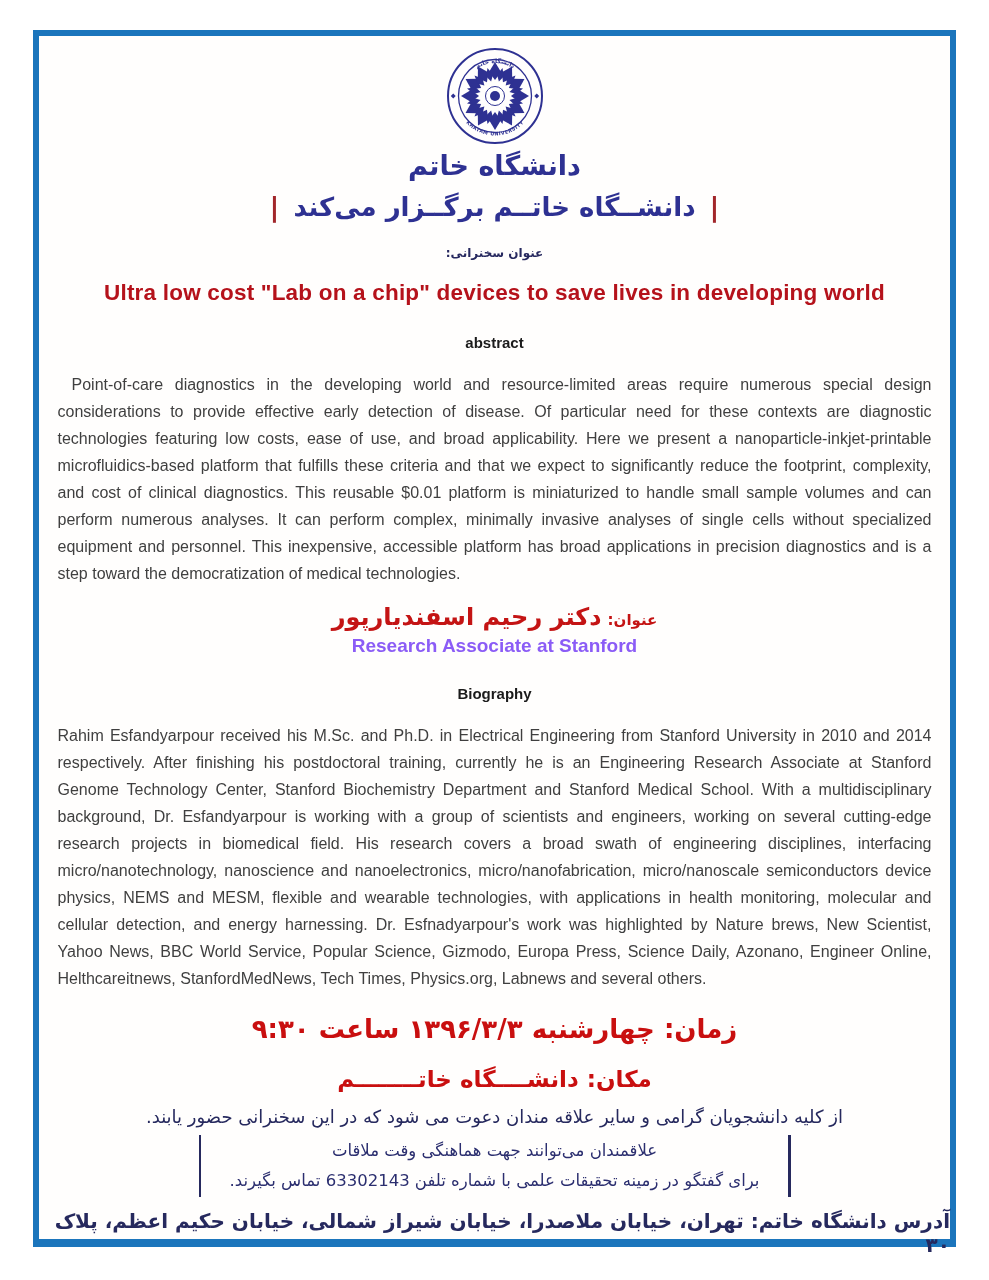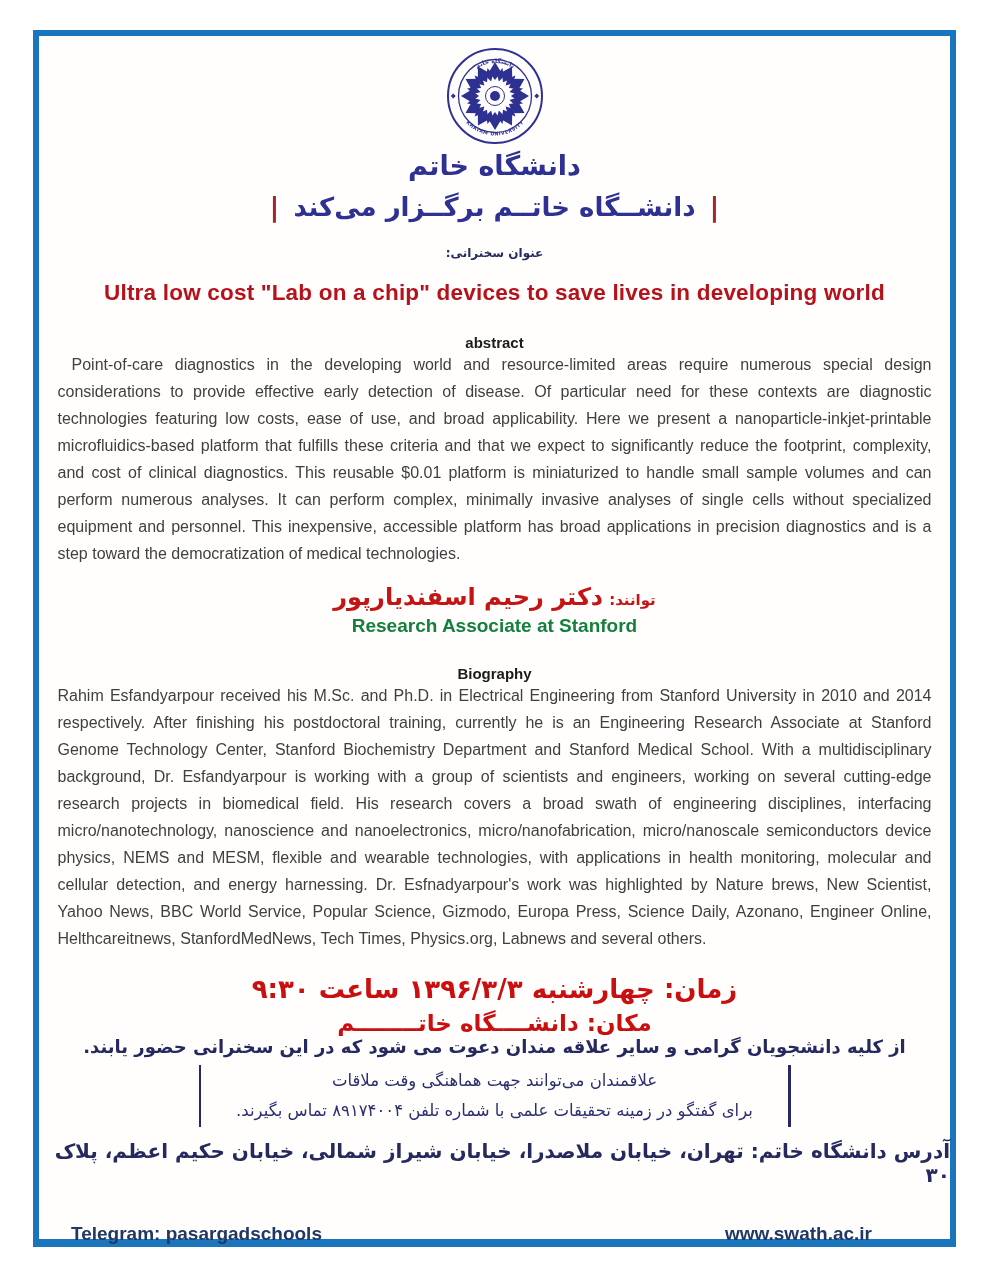--- a/index.html
+++ b/index.html
@@ -35,34 +35,34 @@
   .lecture-label{margin-top:24px;font-size:12px;font-weight:bold;color:#27295f;}
 
   .title-en{
     margin-top:20px;font-size:22.5px;font-weight:bold;color:#b5121b;
     letter-spacing:.2px;white-space:nowrap;
   }
 
   .mini-heading{margin-top:28px;font-size:15px;font-weight:bold;color:#1b1b1b;}
 
   .para{
-    width:874px;margin-top:0;font-size:16px;line-height:27px;color:#3f3f3f;
+    width:874px;margin-top:20px;font-size:16px;line-height:27px;color:#3f3f3f;
     text-align:justify;text-justify:inter-word;
   }
   .para.indent{text-indent:14px;}
 
   .speaker-line{margin-top:16px;display:flex;align-items:baseline;gap:6px;}
   .speaker-label{font-size:15px;font-weight:bold;color:#c41414;}
   .speaker-name{font-size:24px;font-weight:bold;color:#c41414;}
-  .speaker-role{margin-top:4px;font-size:19px;font-weight:bold;color:#15803d;}
+  .speaker-role{margin-top:4px;font-size:19px;font-weight:bold;color:#8b5cf6;}
 
   .time-line{margin-top:22px;font-size:26px;font-weight:bold;color:#c90f0f;}
-  .place-line{margin-top:6px;font-size:23px;font-weight:bold;color:#c90f0f;}
+  .place-line{margin-top:22px;font-size:23px;font-weight:bold;color:#c90f0f;}
 
-  .invite-line{font-size:18px;font-weight:bold;color:#26295e;}
+  .invite-line{margin-top:14px;font-size:18px;font-weight:normal;color:#26295e;}
 
   .meeting-block{
     margin-top:8px;display:flex;align-items:center;justify-content:center;gap:16px;
   }
   .meeting-bar{width:2.5px;height:62px;background:#26295e;}
   .meeting-text{
     width:555px;text-align:center;font-size:16.5px;color:#2b2e6f;
     font-weight:500;line-height:30px;
   }
 
@@ -141,39 +141,39 @@
 
   <div class="lecture-label fa">عنوان سخنرانی:</div>
 
   <div class="title-en en">Ultra low cost "Lab on a chip" devices to save lives in developing world</div>
 
   <div class="mini-heading en">abstract</div>
 
   <div class="para indent en">Point-of-care diagnostics in the developing world and resource-limited areas require numerous special design considerations to provide effective early detection of disease. Of particular need for these contexts are diagnostic technologies featuring low costs, ease of use, and broad applicability. Here we present a nanoparticle-inkjet-printable microfluidics-based platform that fulfills these criteria and that we expect to significantly reduce the footprint, complexity, and cost of clinical diagnostics. This reusable $0.01 platform is miniaturized to handle small sample volumes and can perform numerous analyses. It can perform complex, minimally invasive analyses of single cells without specialized equipment and personnel. This inexpensive, accessible platform has broad applications in precision diagnostics and is a step toward the democratization of medical technologies.</div>
 
   <div class="speaker-line fa">
-    <span class="speaker-label">توانند:</span>
+    <span class="speaker-label">عنوان:</span>
     <span class="speaker-name">دکتر رحیم اسفندیارپور</span>
   </div>
   <div class="speaker-role en">Research Associate at Stanford</div>
 
   <div class="mini-heading en">Biography</div>
 
   <div class="para en">Rahim Esfandyarpour received his M.Sc. and Ph.D. in Electrical Engineering from Stanford University in 2010 and 2014 respectively. After finishing his postdoctoral training, currently he is an Engineering Research Associate at Stanford Genome Technology Center, Stanford Biochemistry Department and Stanford Medical School. With a multidisciplinary background, Dr. Esfandyarpour is working with a group of scientists and engineers, working on several cutting-edge research projects in biomedical field. His research covers a broad swath of engineering disciplines, interfacing micro/nanotechnology, nanoscience and nanoelectronics, micro/nanofabrication, micro/nanoscale semiconductors device physics, NEMS and MESM, flexible and wearable technologies, with applications in health monitoring, molecular and cellular detection, and energy harnessing. Dr. Esfnadyarpour's work was highlighted by Nature brews, New Scientist, Yahoo News, BBC World Service, Popular Science, Gizmodo, Europa Press, Science Daily, Azonano, Engineer Online, Helthcareitnews, StanfordMedNews, Tech Times, Physics.org, Labnews and several others.</div>
 
   <div class="time-line fa">زمان: چهارشنبه ۱۳۹۶/۳/۳ ساعت ۹:۳۰</div>
   <div class="place-line fa">مکان: دانشــــگاه خاتــــــــم</div>
 
   <div class="invite-line fa">از کلیه دانشجویان گرامی و سایر علاقه مندان دعوت می شود که در این سخنرانی حضور یابند.</div>
 
   <div class="meeting-block">
     <div class="meeting-bar"></div>
     <div class="meeting-text fa">
       <div>علاقمندان می‌توانند جهت هماهنگی وقت ملاقات</div>
-      <div>برای گفتگو در زمینه تحقیقات علمی با شماره تلفن ۸۹۱۷۴۰۰۴ تماس بگیرند.</div>
+      <div>برای گفتگو در زمینه تحقیقات علمی با شماره تلفن 63302143 تماس بگیرند.</div>
     </div>
     <div class="meeting-bar"></div>
   </div>
 
   <div class="address-line fa">آدرس دانشگاه خاتم: تهران، خیابان ملاصدرا، خیابان شیراز شمالی، خیابان حکیم اعظم، پلاک ۳۰</div>
 
   <div class="footer-row">
     <div class="footer-item en">Telegram: pasargadschools</div>
     <div class="footer-item en">www.swath.ac.ir</div>
   </div>

